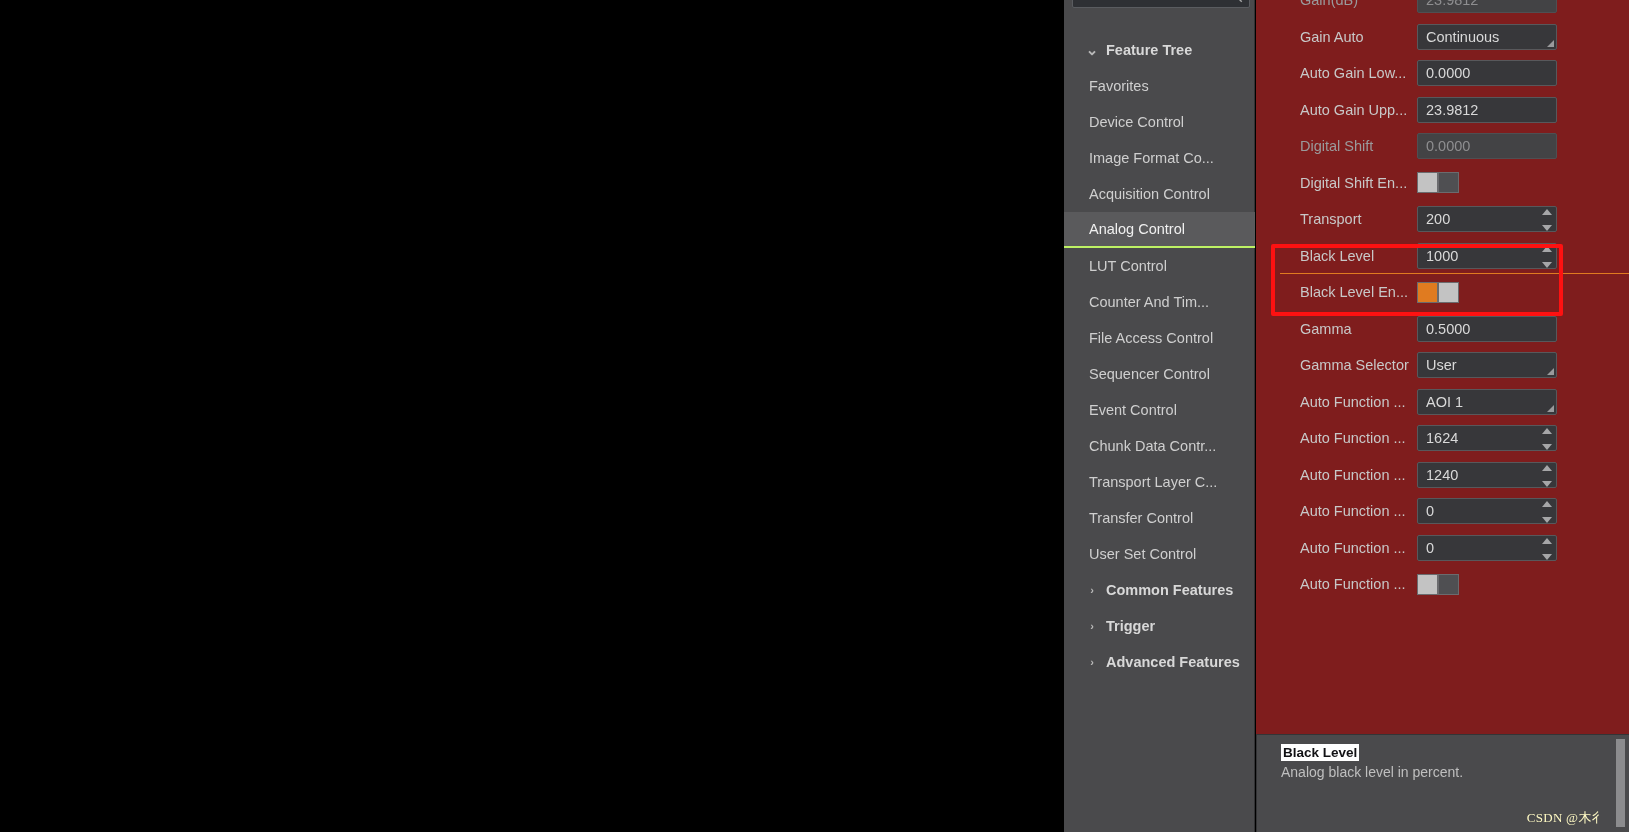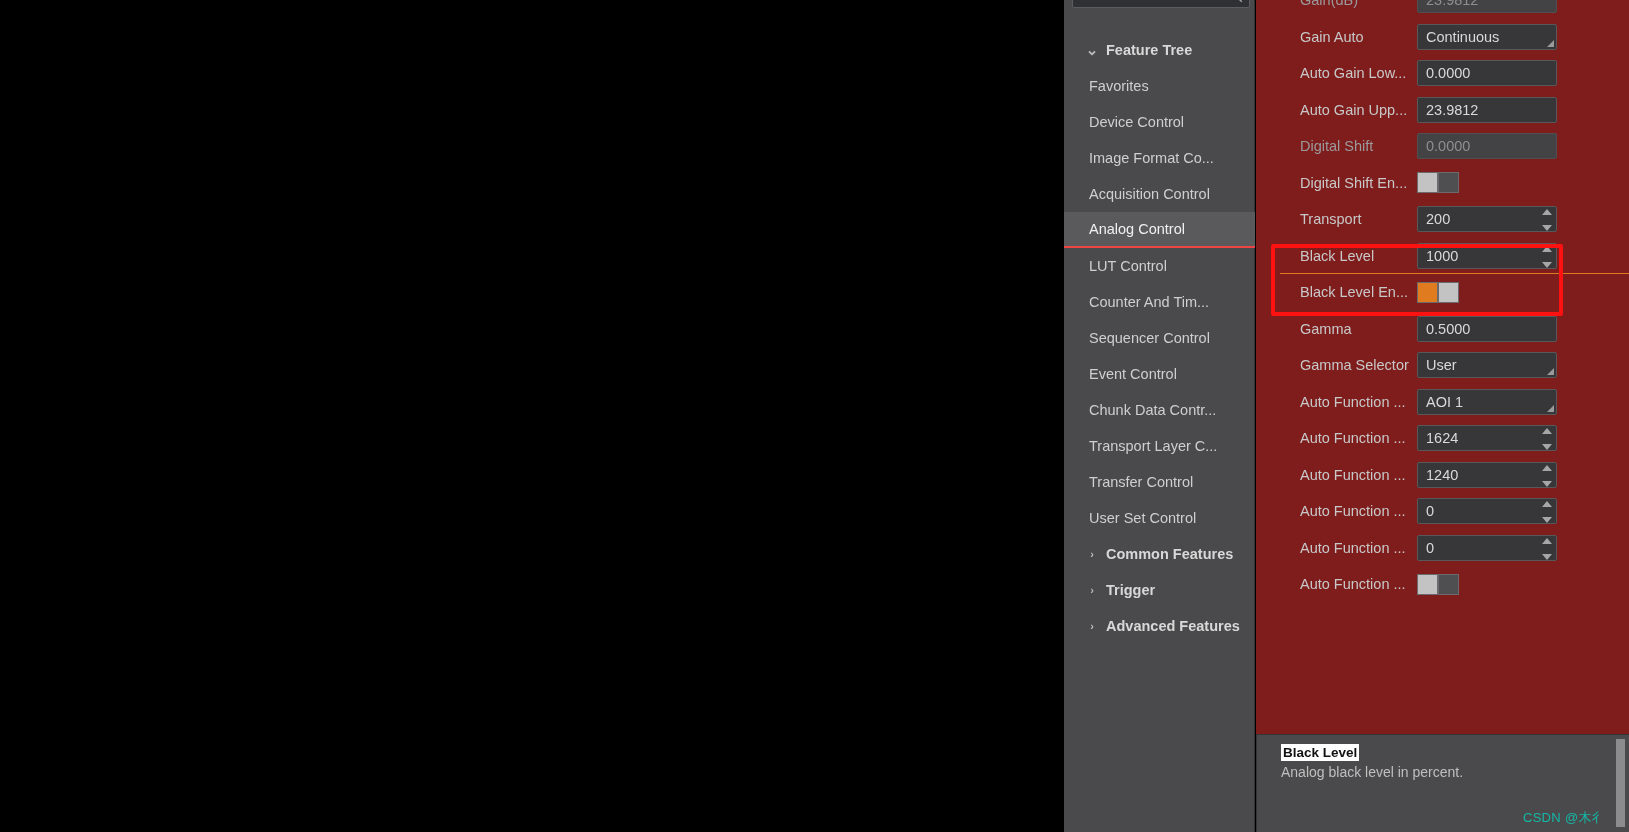--- a/index.html
+++ b/index.html
@@ -75,21 +75,21 @@
     height: 36px;
     padding-left: 25px;
     color: #cfcfcf;
     font-size: 14.5px;
     white-space: nowrap;
     overflow: hidden;
     cursor: default;
   }
   .tree-item.selected {
     background: #5a5a5c;
-    border-bottom: 2px solid #ef4444;
+    border-bottom: 2px solid #bef264;
     color: #f0f0f0;
   }
 
   
   .props-panel {
     position: absolute;
     left: 1256px; top: 0;
     width: 413px; height: 734px;
     background: #7f1d1d;
     overflow: hidden;
@@ -237,23 +237,24 @@
     position: absolute;
     left: 0; top: 0;
     width: 9px; height: 88px;
     background: #8c8c8e;
     display: block;
   }
 
   .watermark {
     position: absolute;
     right: 24px; bottom: 5px;
-    color: #14b8a6;
+    color: #fef9c3;
     font-size: 13px;
     letter-spacing: .3px;
+    font-family: Liberation Serif, serif;
   }
 </style>
 </head>
 <body>
 
 <div class="app">
 
   <div class="viewport"></div>
 
   <div class="tree-panel">
@@ -283,20 +284,23 @@
           <span>Acquisition Control</span>
         </div>
         <div class="tree-item selected">
           <span>Analog Control</span>
         </div>
         <div class="tree-item">
           <span>LUT Control</span>
         </div>
         <div class="tree-item">
           <span>Counter And Tim...</span>
+        </div>
+        <div class="tree-item">
+          <span>File Access Control</span>
         </div>
         <div class="tree-item">
           <span>Sequencer Control</span>
         </div>
         <div class="tree-item">
           <span>Event Control</span>
         </div>
         <div class="tree-item">
           <span>Chunk Data Contr...</span>
         </div>

